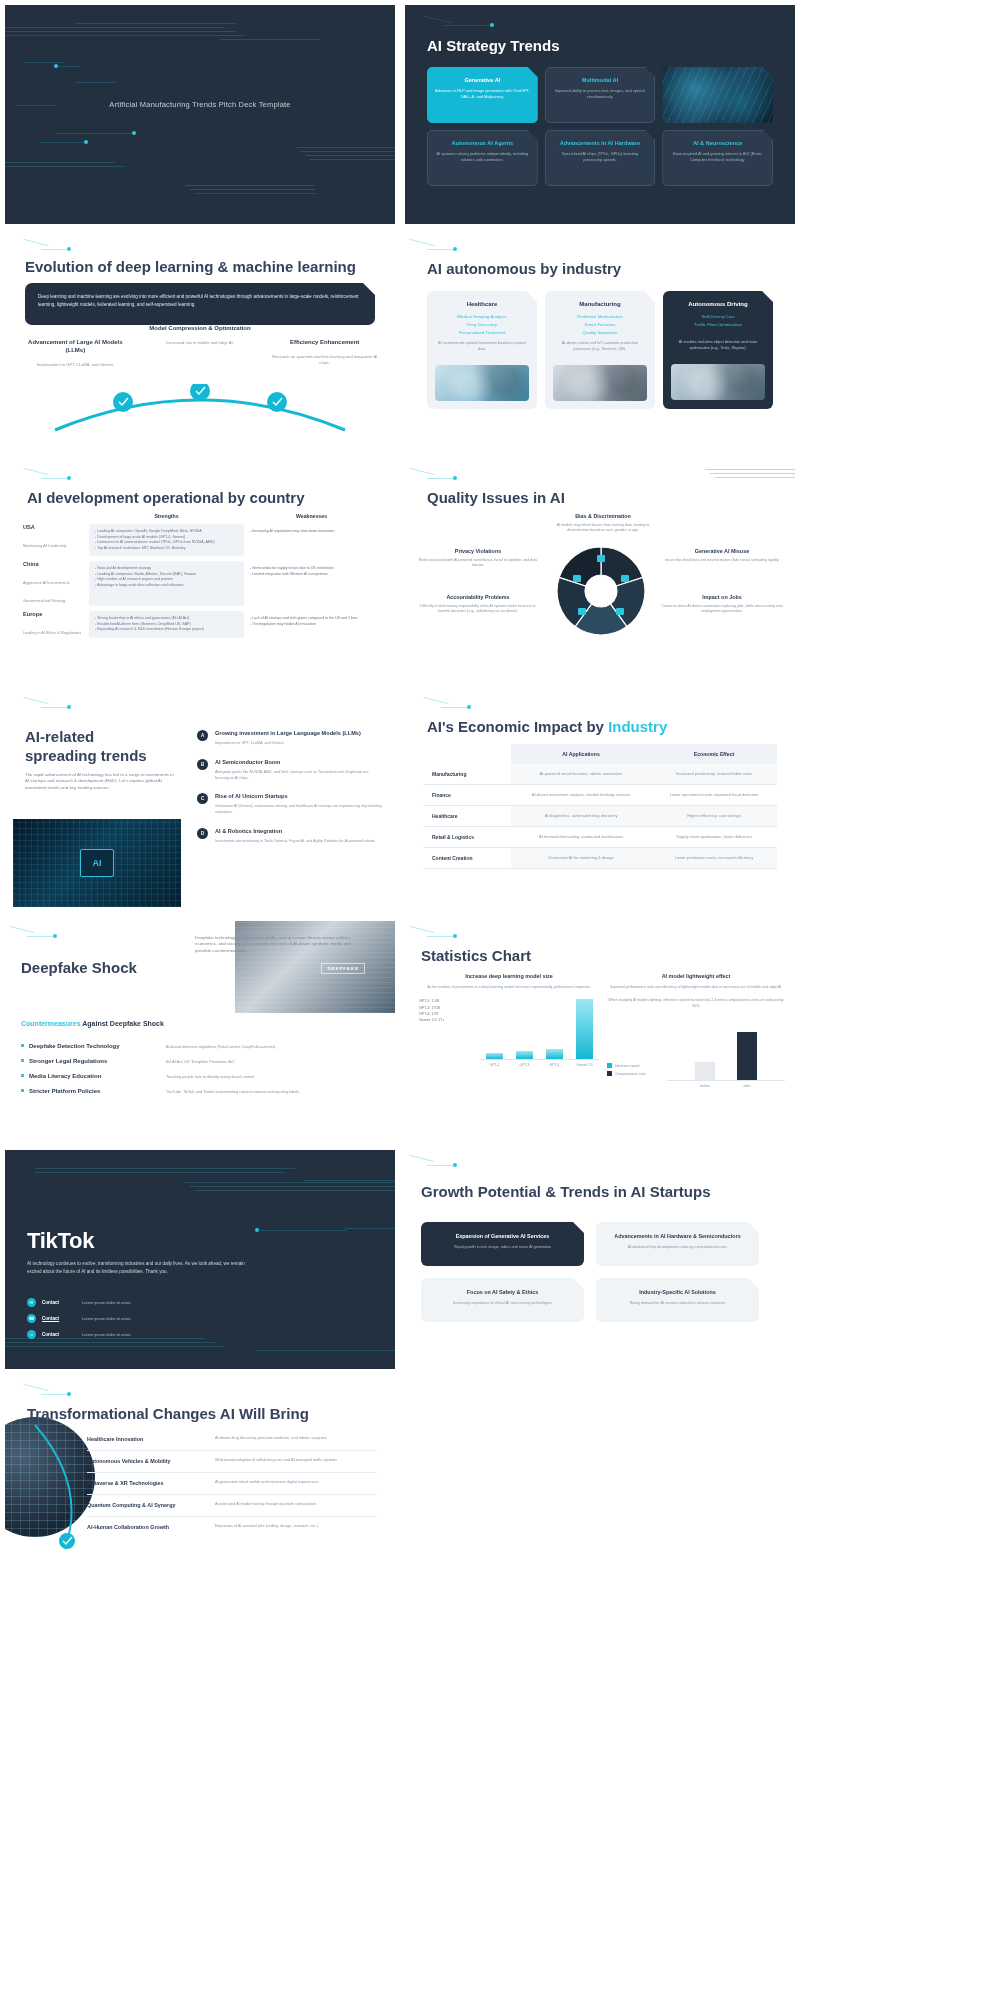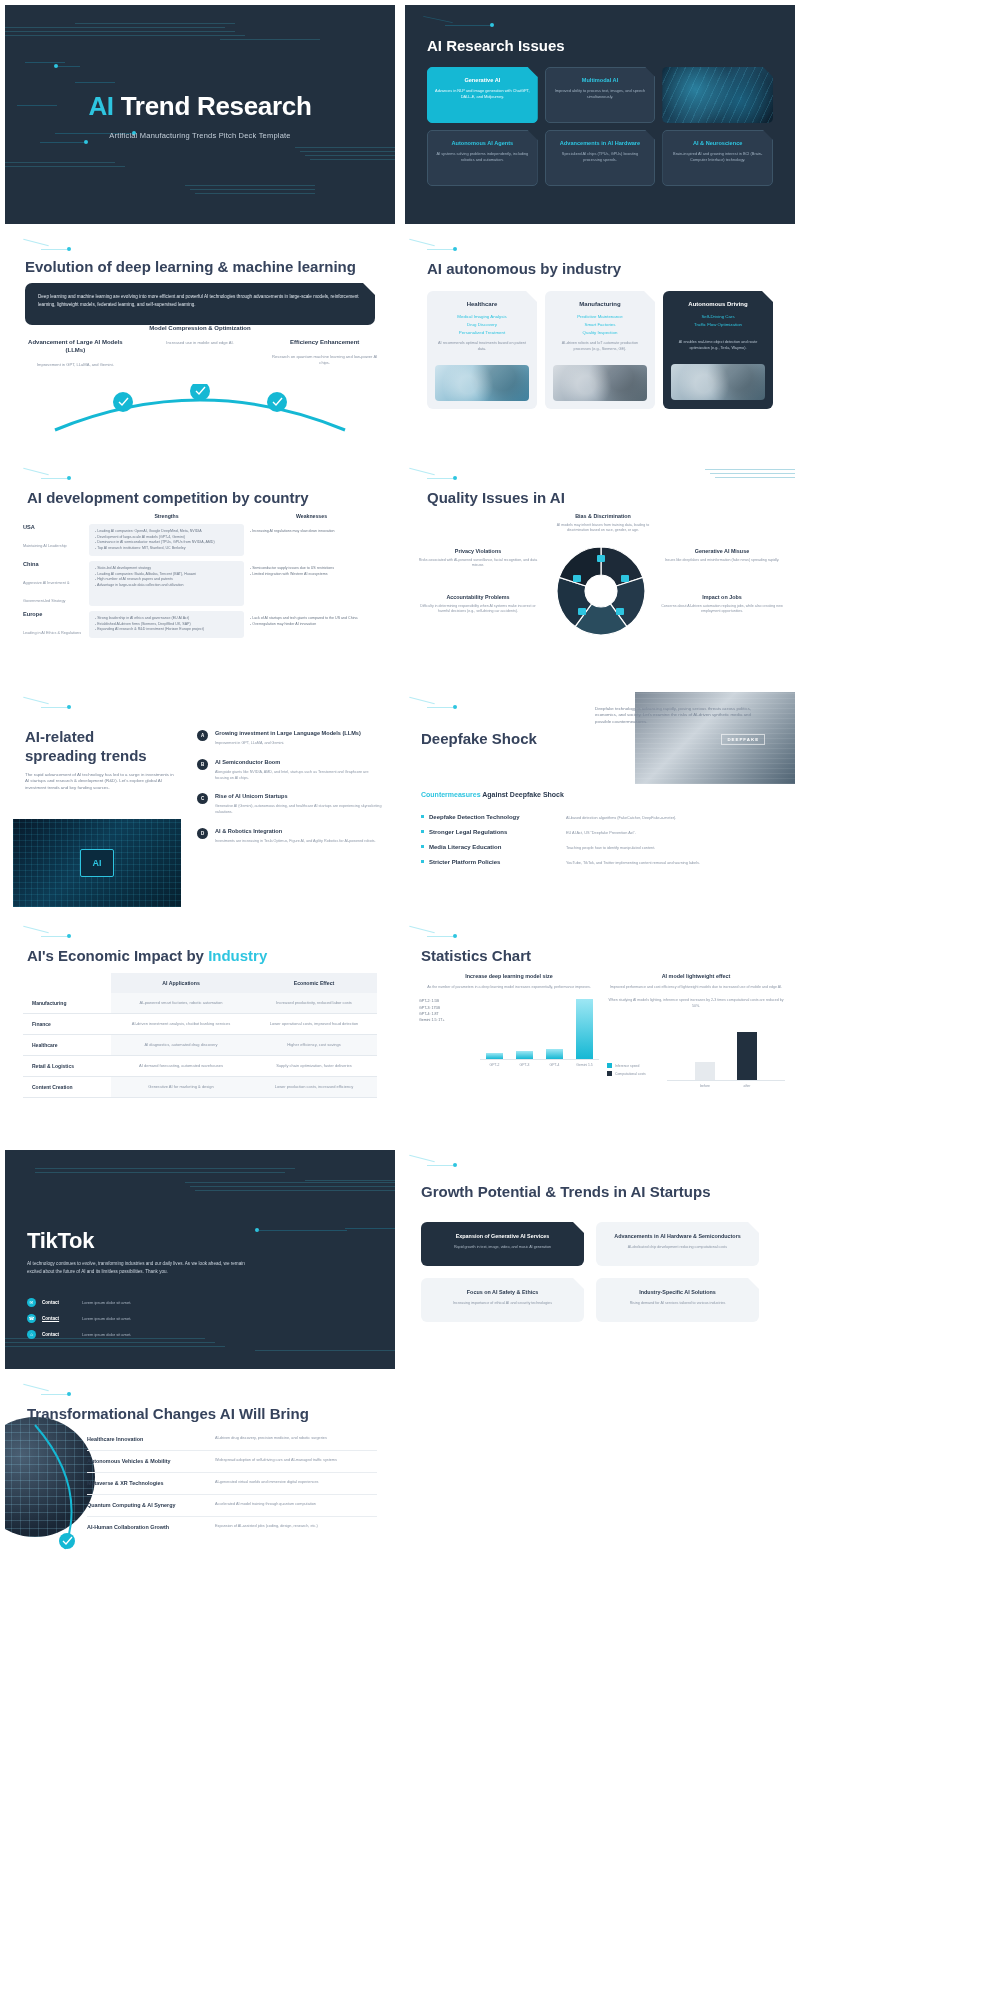--- a/index.html
+++ b/index.html
@@ -204,32 +204,31 @@
       <div class="cl" style="left:0;top:161px;width:120px"></div>
       <div class="cl" style="left:290px;top:142px;width:100px"></div>
       <div class="cl" style="left:295px;top:146px;width:95px"></div>
       <div class="cl" style="left:300px;top:150px;width:90px"></div>
       <div class="cl" style="left:305px;top:154px;width:85px"></div>
       <div class="cl" style="left:180px;top:180px;width:130px"></div>
       <div class="cl" style="left:185px;top:184px;width:125px"></div>
       <div class="cl" style="left:190px;top:188px;width:120px"></div>
     </div>
     <div style="position:absolute;left:0;right:0;top:86px;text-align:center">
-      <div class="t-title"><span class="accent">AI</span><span> Trend Research</span></div>
       <div class="t-sub" style="margin-top:9px">Artificial Manufacturing Trends Pitch Deck Template</div>
     </div>
   </div>
 
   <div class="slide dark">
     <div class="circuit">
       <div class="cl2" style="left:18px;top:14px;width:30px;transform:rotate(12deg)"></div>
       <div class="cl2" style="left:40px;top:20px;width:46px"></div>
       <div class="dot" style="left:85px;top:18px"></div>
     </div>
-    <div class="h-dark" style="position:absolute;left:22px;top:32px">AI Research Issues</div>
+    <div class="h-dark" style="position:absolute;left:22px;top:32px">AI Strategy Trends</div>
     <div class="trend-grid">
       <div class="tcard on">
         <h4>Generative AI</h4>
         <p>Advances in NLP and image generation with ChatGPT, DALL-E, and Midjourney.</p>
       </div>
       <div class="tcard">
         <h4>Multimodal AI</h4>
         <p>Improved ability to process text, images, and speech simultaneously.</p>
       </div>
       <div class="tphoto"></div>
@@ -324,21 +323,21 @@
       </div>
     </div>
   </div>
 
   <div class="slide light">
     <div class="circuit">
       <div class="cl2" style="left:18px;top:8px;width:26px;transform:rotate(14deg);background:#2ec5e0"></div>
       <div class="cl2" style="left:36px;top:15px;width:26px;background:#2ec5e0"></div>
       <div class="dot" style="left:62px;top:13px"></div>
     </div>
-    <div class="h-light" style="position:absolute;left:22px;top:26px">AI development competition by country</div>
+    <div class="h-light" style="position:absolute;left:22px;top:26px">AI development operational by country</div>
     <div class="ctab">
       <div class="hd">
         <div class="c1"></div>
         <div class="c2">Strengths</div>
         <div class="c3">Weaknesses</div>
       </div>
       <div class="crow">
         <div class="c1"><b>USA</b><span>Maintaining AI Leadership</span></div>
         <div class="c2">
             <ul>
@@ -484,20 +483,65 @@
         <div>
             <h5>AI &amp; Robotics Integration</h5>
             <p>Investments are increasing in Tesla Optimus, Figure AI, and Agility Robotics for AI-powered robots.</p>
           </div>
       </div>
     </div>
   </div>
 
   <div class="slide light">
     <div class="circuit">
+      <div class="cl2" style="left:18px;top:8px;width:26px;transform:rotate(14deg);background:#2ec5e0"></div>
+      <div class="cl2" style="left:36px;top:15px;width:26px;background:#2ec5e0"></div>
+      <div class="dot" style="left:62px;top:13px"></div>
+    </div>
+    <div class="h-light" style="position:absolute;left:22px;top:26px">
+      <span>AI's Economic Impact by </span><span class="accent">Industry</span>
+    </div>
+    <div class="etab">
+      <div class="hr head">
+        <div class="c1"></div>
+        <div class="c2">AI Applications</div>
+        <div class="c3">Economic Effect</div>
+      </div>
+      <div class="body">
+        <div class="hr">
+            <div class="c1">Manufacturing</div>
+            <div class="c2">AI-powered smart factories, robotic automation</div>
+            <div class="c3">Increased productivity, reduced labor costs</div>
+          </div>
+        <div class="hr">
+            <div class="c1">Finance</div>
+            <div class="c2">AI-driven investment analysis, chatbot banking services</div>
+            <div class="c3">Lower operational costs, improved fraud detection</div>
+          </div>
+        <div class="hr">
+            <div class="c1">Healthcare</div>
+            <div class="c2">AI diagnostics, automated drug discovery</div>
+            <div class="c3">Higher efficiency, cost savings</div>
+          </div>
+        <div class="hr">
+            <div class="c1">Retail &amp; Logistics</div>
+            <div class="c2">AI demand forecasting, automated warehouses</div>
+            <div class="c3">Supply chain optimization, faster deliveries</div>
+          </div>
+        <div class="hr">
+            <div class="c1">Content Creation</div>
+            <div class="c2">Generative AI for marketing &amp; design</div>
+            <div class="c3">Lower production costs, increased efficiency</div>
+          </div>
+      </div>
+    </div>
+  </div>
+
+  <div class="slide light">
+    <div class="circuit">
       <div class="cl2" style="left:4px;top:8px;width:26px;transform:rotate(14deg);background:#2ec5e0"></div>
       <div class="cl2" style="left:22px;top:15px;width:26px;background:#2ec5e0"></div>
       <div class="dot" style="left:48px;top:13px"></div>
     </div>
     <div class="dfimg">
         <div class="df-tag">DEEPFAKE</div>
       </div>
     <div class="h-light" style="position:absolute;left:16px;top:38px">Deepfake Shock</div>
     <p class="tiny" style="position:absolute;left:190px;top:14px;width:170px">Deepfake technology is advancing rapidly, posing serious threats across politics, economics, and society. Let's examine the risks of AI-driven synthetic media and possible countermeasures.</p>
     <div style="position:absolute;left:16px;top:99px;font-size:7px;font-weight:bold;color:#2b3a4f">
@@ -517,65 +561,20 @@
       <div class="cm-row">
           <div class="cm-bullet"></div>
           <b>Media Literacy Education</b>
           <span>Teaching people how to identify manipulated content.</span>
         </div>
       <div class="cm-row">
           <div class="cm-bullet"></div>
           <b>Stricter Platform Policies</b>
           <span>YouTube, TikTok, and Twitter implementing content removal and warning labels.</span>
         </div>
-    </div>
-  </div>
-
-  <div class="slide light">
-    <div class="circuit">
-      <div class="cl2" style="left:18px;top:8px;width:26px;transform:rotate(14deg);background:#2ec5e0"></div>
-      <div class="cl2" style="left:36px;top:15px;width:26px;background:#2ec5e0"></div>
-      <div class="dot" style="left:62px;top:13px"></div>
-    </div>
-    <div class="h-light" style="position:absolute;left:22px;top:26px">
-      <span>AI's Economic Impact by </span><span class="accent">Industry</span>
-    </div>
-    <div class="etab">
-      <div class="hr head">
-        <div class="c1"></div>
-        <div class="c2">AI Applications</div>
-        <div class="c3">Economic Effect</div>
-      </div>
-      <div class="body">
-        <div class="hr">
-            <div class="c1">Manufacturing</div>
-            <div class="c2">AI-powered smart factories, robotic automation</div>
-            <div class="c3">Increased productivity, reduced labor costs</div>
-          </div>
-        <div class="hr">
-            <div class="c1">Finance</div>
-            <div class="c2">AI-driven investment analysis, chatbot banking services</div>
-            <div class="c3">Lower operational costs, improved fraud detection</div>
-          </div>
-        <div class="hr">
-            <div class="c1">Healthcare</div>
-            <div class="c2">AI diagnostics, automated drug discovery</div>
-            <div class="c3">Higher efficiency, cost savings</div>
-          </div>
-        <div class="hr">
-            <div class="c1">Retail &amp; Logistics</div>
-            <div class="c2">AI demand forecasting, automated warehouses</div>
-            <div class="c3">Supply chain optimization, faster deliveries</div>
-          </div>
-        <div class="hr">
-            <div class="c1">Content Creation</div>
-            <div class="c2">Generative AI for marketing &amp; design</div>
-            <div class="c3">Lower production costs, increased efficiency</div>
-          </div>
-      </div>
     </div>
   </div>
 
   <div class="slide light">
     <div class="circuit">
       <div class="cl2" style="left:4px;top:8px;width:26px;transform:rotate(14deg);background:#2ec5e0"></div>
       <div class="cl2" style="left:22px;top:15px;width:26px;background:#2ec5e0"></div>
       <div class="dot" style="left:48px;top:13px"></div>
     </div>
     <div class="h-light" style="position:absolute;left:16px;top:26px">Statistics Chart</div>

